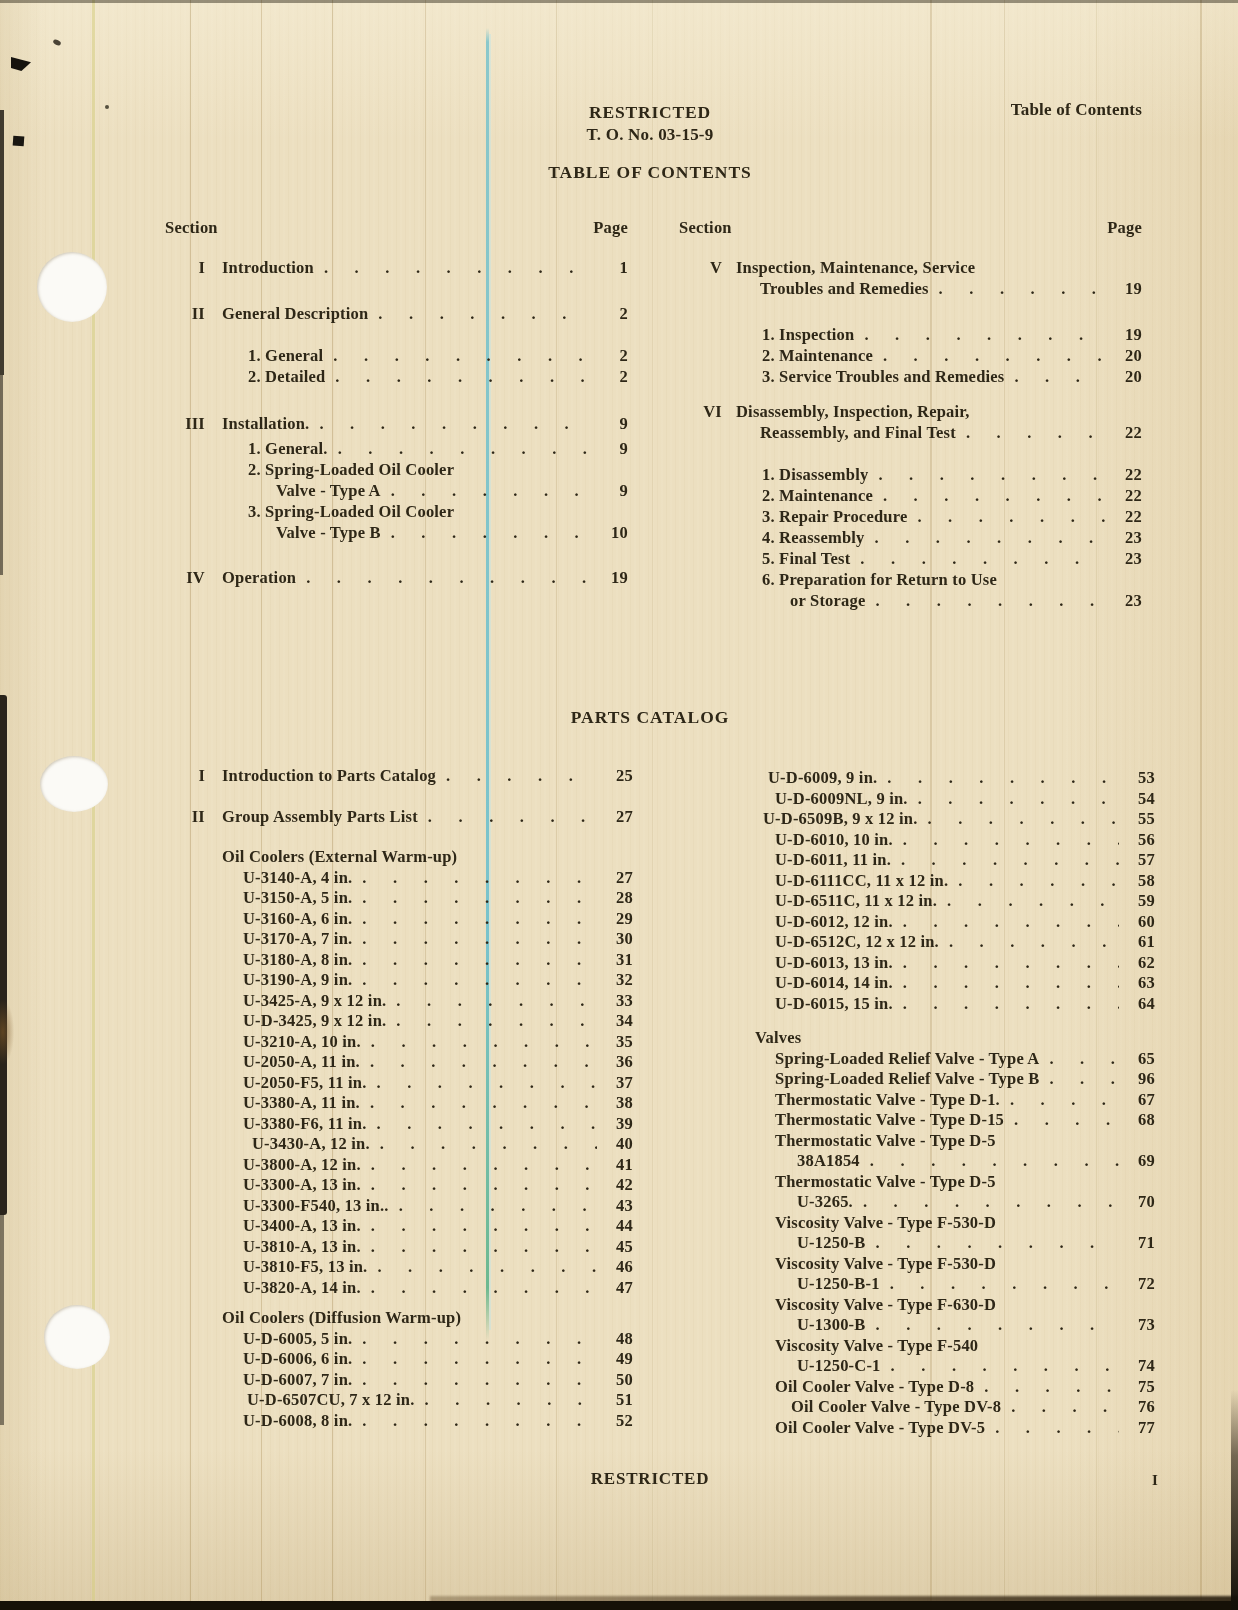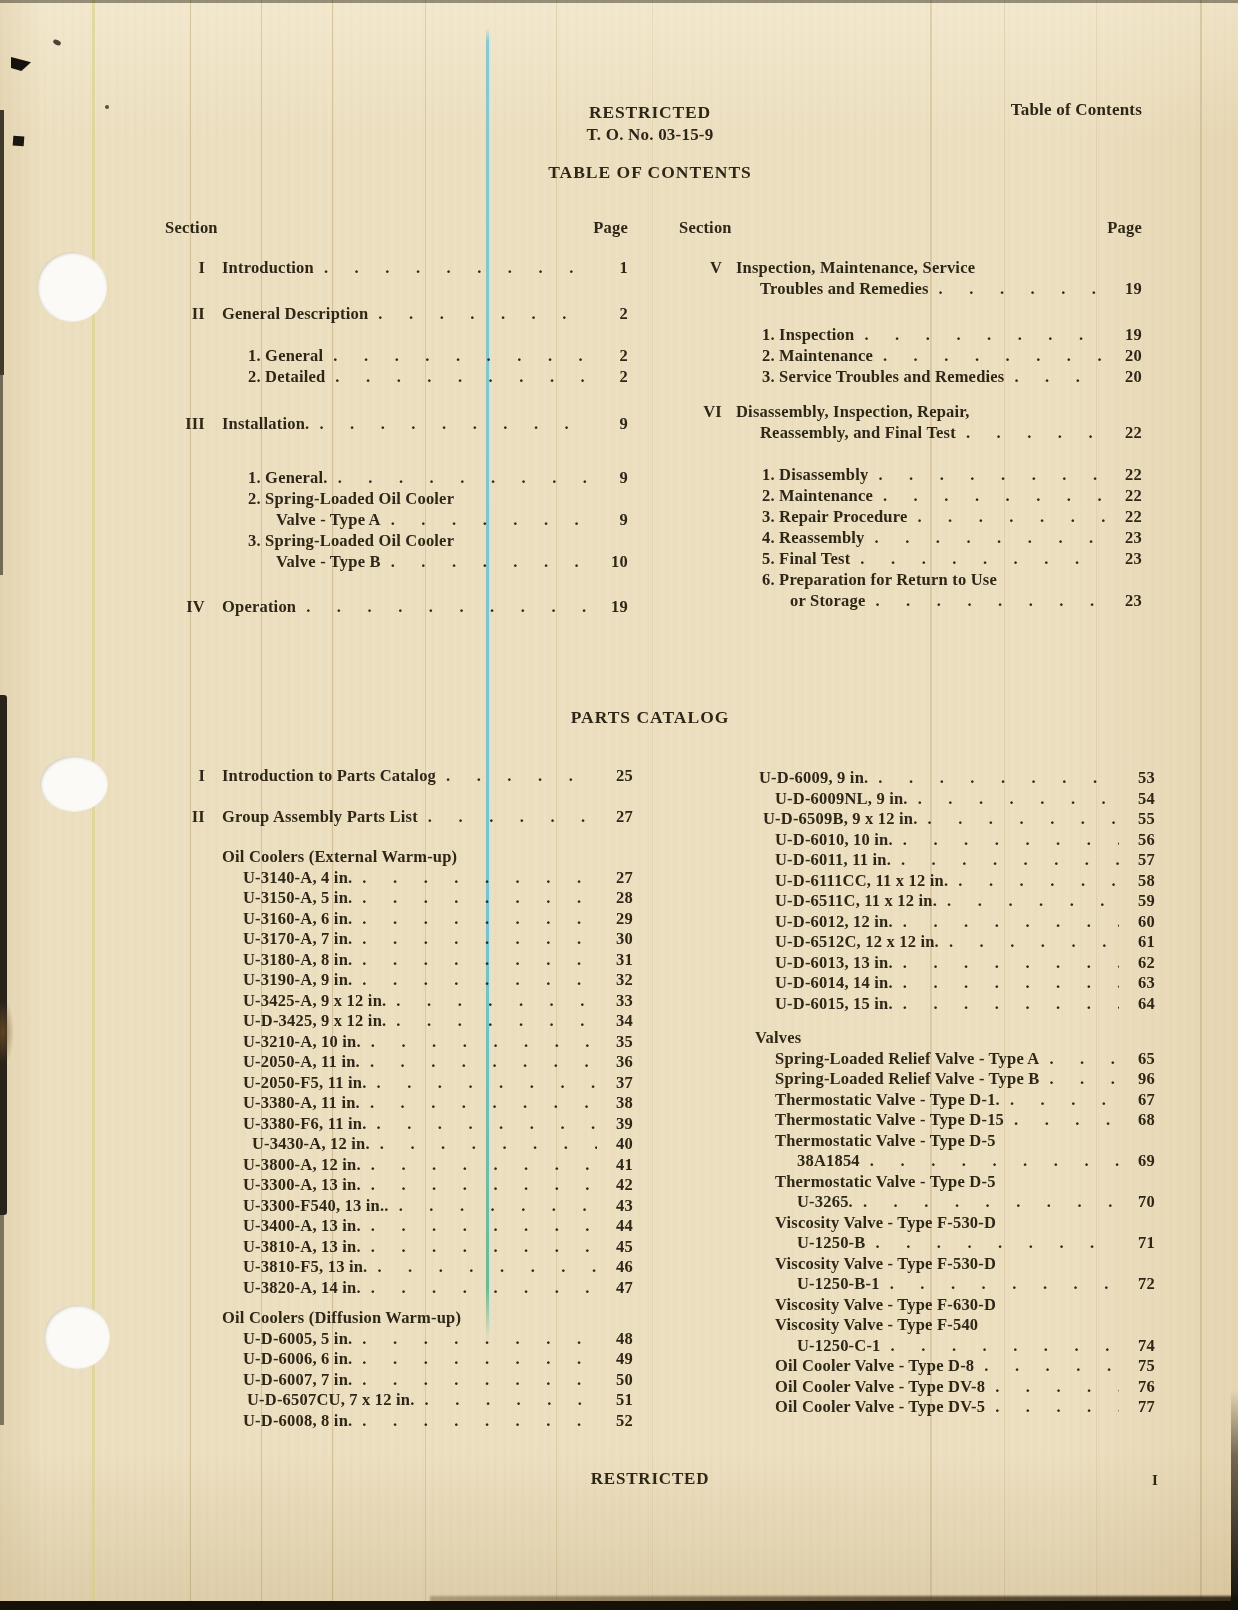--- a/index.html
+++ b/index.html
@@ -123,21 +123,21 @@
         <span class="entry" style="margin-left: 26px;">2. Detailed</span>
         <span class="dots"></span>
         <span class="pg">2</span>
       </div>
       <div class="row" style="margin-top: 26px;">
         <span class="num" style="width: 40px; margin-right: 17px;">III</span>
         <span class="entry">Installation.</span>
         <span class="dots"></span>
         <span class="pg">9</span>
       </div>
-      <div class="row" style="margin-top: 33px;">
+      <div class="row" style="margin-top: 4px;">
         <span class="num" style="width: 40px; margin-right: 17px;"></span>
         <span class="entry" style="margin-left: 26px;">1. General.</span>
         <span class="dots"></span>
         <span class="pg">9</span>
       </div>
       <div class="row">
         <span class="num" style="width: 40px; margin-right: 17px;"></span>
         <span class="entry" style="margin-left: 26px;">2. Spring-Loaded Oil Cooler</span>
         <span class="fill"></span>
       </div>
@@ -426,21 +426,21 @@
       </div>
       <div class="row">
         <span class="num" style="width: 40px; margin-right: 17px;"></span>
         <span class="entry" style="margin-left: 21px;">U-D-6008, 8 in.</span>
         <span class="dots"></span>
         <span class="pg">52</span>
       </div>
     </div>
   <div class="listcol partscol parts-right">
       <div class="row">
-        <span class="entry" style="margin-left: 4px;">U-D-6009, 9 in.</span>
+        <span class="entry" style="margin-left: 13px;">U-D-6009, 9 in.</span>
         <span class="dots"></span>
         <span class="pg">53</span>
       </div>
       <div class="row">
         <span class="entry" style="margin-left: 20px;">U-D-6009NL, 9 in.</span>
         <span class="dots"></span>
         <span class="pg">54</span>
       </div>
       <div class="row">
         <span class="entry" style="margin-left: 8px;">U-D-6509B, 9 x 12 in.</span>
@@ -550,35 +550,40 @@
       <div class="row">
         <span class="entry" style="margin-left: 42px;">U-1250-B-1</span>
         <span class="dots"></span>
         <span class="pg">72</span>
       </div>
       <div class="row">
         <span class="entry" style="margin-left: 20px;">Viscosity Valve - Type F-630-D</span>
         <span class="fill"></span>
       </div>
       <div class="row">
+        <span class="entry" style="margin-left: 42px;">U-1300-B</span>
+        <span class="dots"></span>
+        <span class="pg">73</span>
+      </div>
+      <div class="row">
         <span class="entry" style="margin-left: 20px;">Viscosity Valve - Type F-540</span>
         <span class="fill"></span>
       </div>
       <div class="row">
         <span class="entry" style="margin-left: 42px;">U-1250-C-1</span>
         <span class="dots"></span>
         <span class="pg">74</span>
       </div>
       <div class="row">
         <span class="entry" style="margin-left: 20px;">Oil Cooler Valve - Type D-8</span>
         <span class="dots"></span>
         <span class="pg">75</span>
       </div>
       <div class="row">
-        <span class="entry" style="margin-left: 20px;">Oil Cooler Valve - Type DV-8</span>
+        <span class="entry" style="margin-left: 36px;">Oil Cooler Valve - Type DV-8</span>
         <span class="dots"></span>
         <span class="pg">76</span>
       </div>
       <div class="row">
         <span class="entry" style="margin-left: 20px;">Oil Cooler Valve - Type DV-5</span>
         <span class="dots"></span>
         <span class="pg">77</span>
       </div>
     </div>
 

